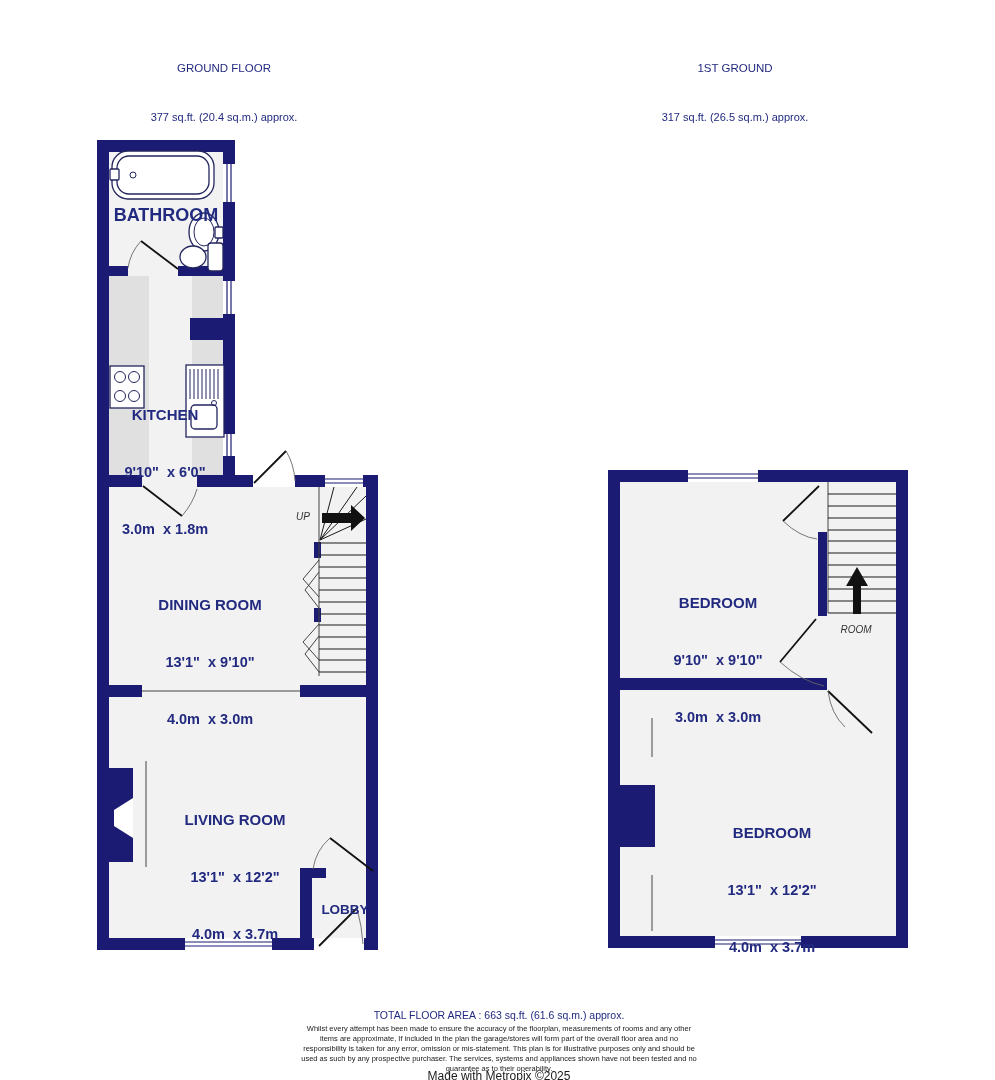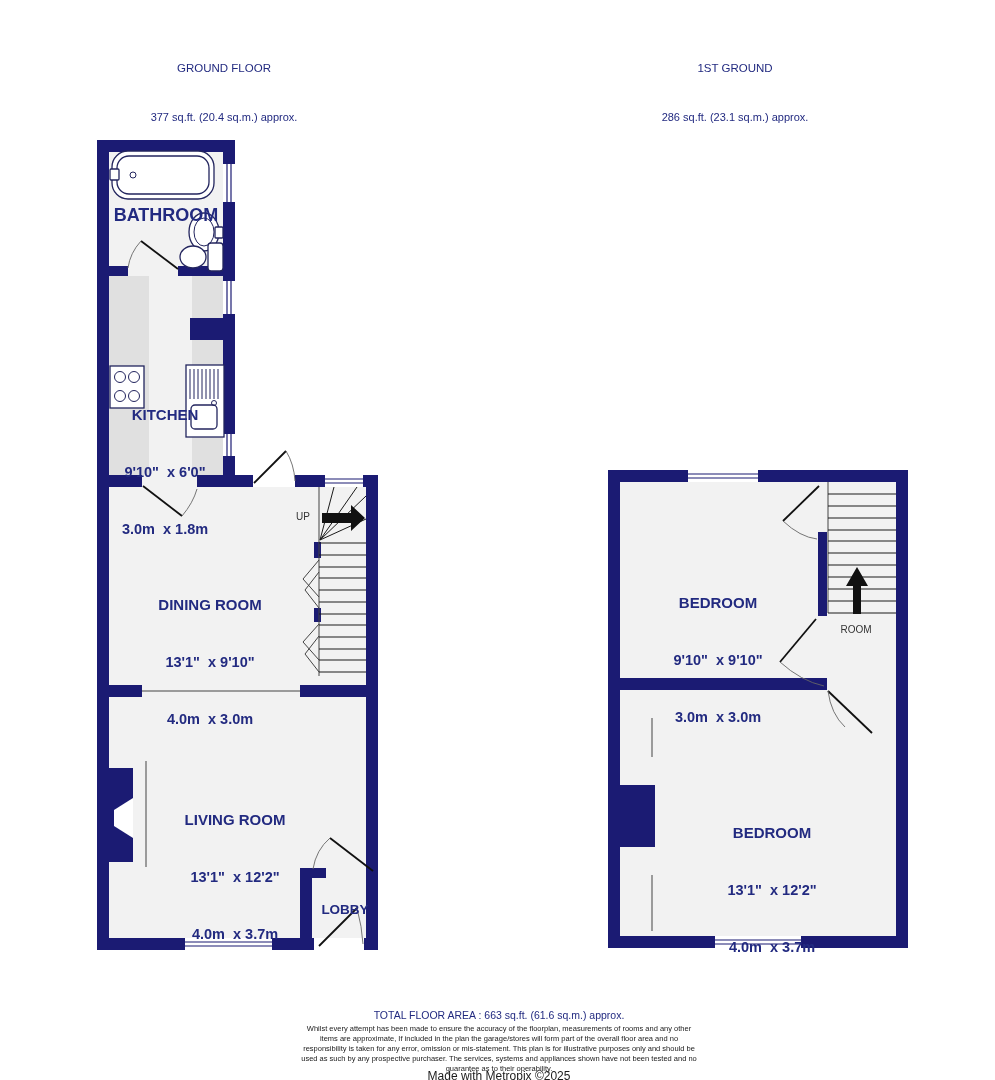--- a/index.html
+++ b/index.html
@@ -26,21 +26,21 @@
   .solid{fill:#111;}
   .notch{fill:#fff;}
   .flabel{position:absolute;transform:translateX(-50%);text-align:center;
           color:var(--navy-text);white-space:pre;}
   .room-name{font-size:15px;font-weight:bold;line-height:21.5px;}
   .room-dims{font-size:14.5px;font-weight:bold;line-height:21.5px;}
   .single-name{font-weight:bold;}
   .header-label{font-weight:bold;}
   .header-title{font-size:11.5px;font-weight:normal;line-height:13px;}
   .header-area{font-size:11px;font-weight:normal;line-height:13px;}
-  .small-label{font-size:10px;font-weight:normal;color:#333;}
+  .small-label{font-size:10px;font-weight:normal;color:#333;font-style:italic;}
   .footer-total{font-size:10.5px;color:var(--navy-text);}
   .footer-disclaimer{font-size:7.5px;color:#1a1a1a;width:400px;line-height:10px;
                      font-weight:normal;white-space:normal;}
   .footer-credit{font-size:12px;color:#1a1a1a;}
 </style>
 </head>
 <body>
 
 <div class="canvas">
 
@@ -260,21 +260,21 @@
     </g>
   </g>
 </svg>
 
 <div class="flabel header-label" style="left:224px;top:26px">
   <div class="header-title">GROUND FLOOR</div>
   <div class="header-area">377 sq.ft. (20.4 sq.m.) approx.</div>
 </div>
 <div class="flabel header-label" style="left:735px;top:26px">
   <div class="header-title">1ST GROUND</div>
-  <div class="header-area">286 sq.ft. (23.1 sq.m.) approx.</div>
+  <div class="header-area">317 sq.ft. (26.5 sq.m.) approx.</div>
 </div>
 
 <div class="flabel single-name" style="left:166px;top:205px;font-size:18px">BATHROOM</div>
 
 <div class="flabel" style="left:165px;top:368px">
   <div class="room-name">KITCHEN</div>
   <div class="room-dims">9'10"  x 6'0"</div>
   <div class="room-dims">3.0m  x 1.8m</div>
 </div>
 

